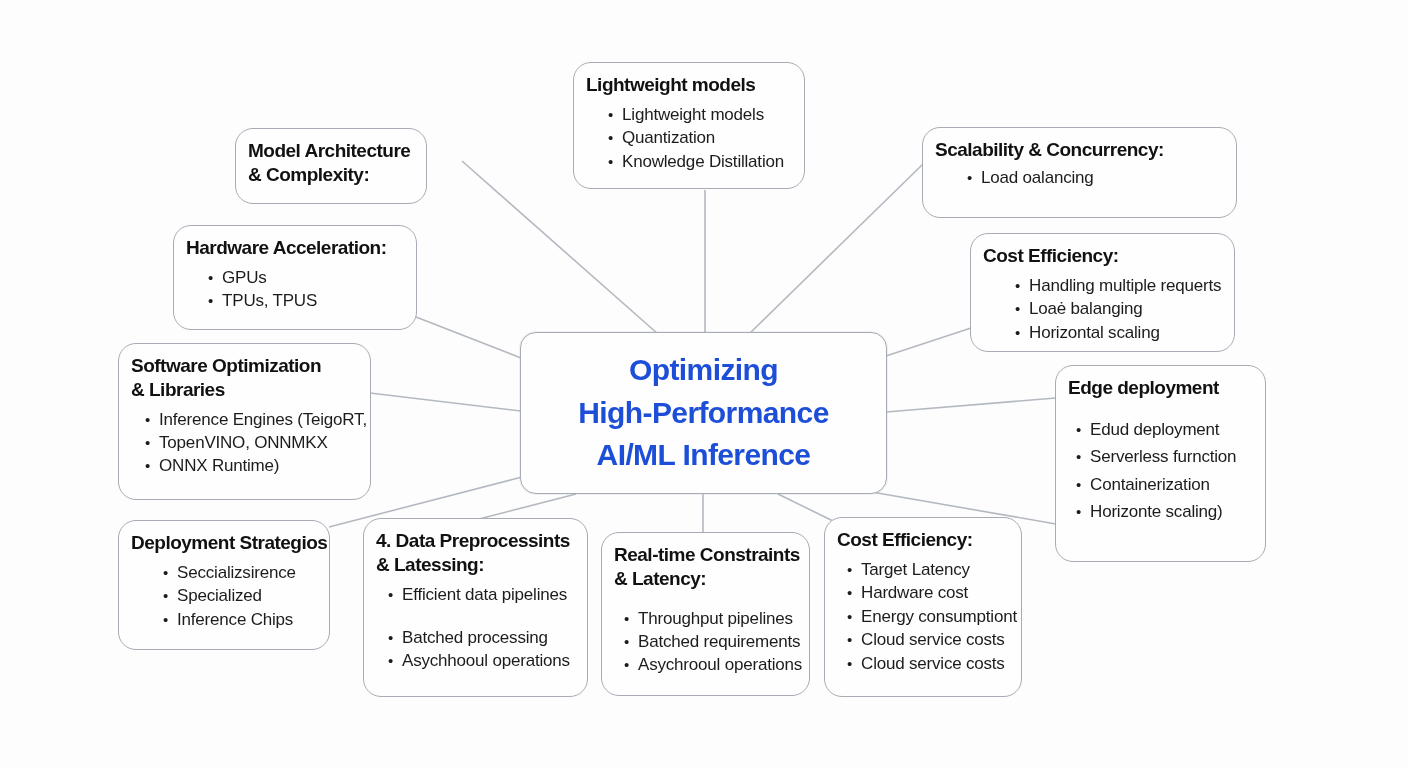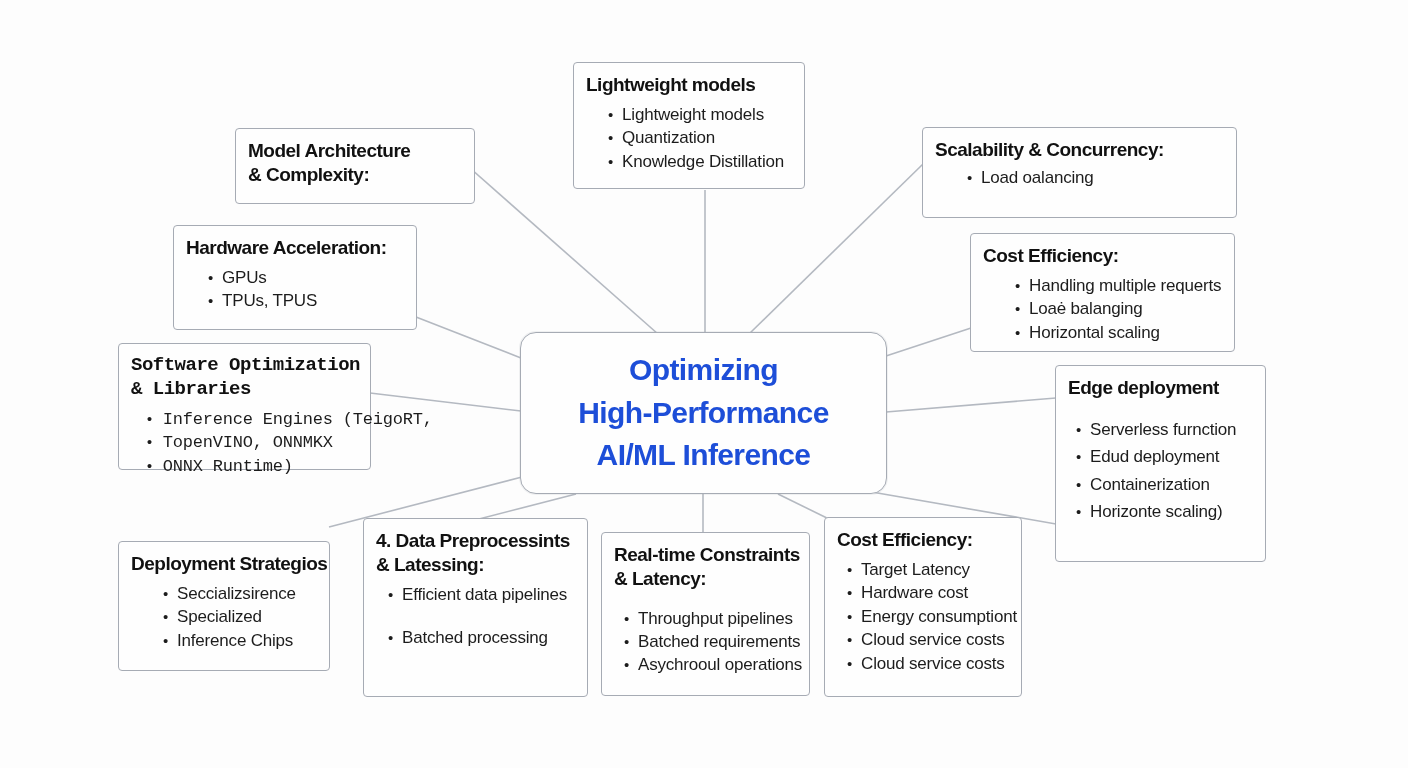--- a/index.html
+++ b/index.html
@@ -16,21 +16,21 @@
   svg.connectors{
     position:absolute;left:0;top:0;z-index:1;
   }
   svg.connectors line{
     stroke:#b4b9c1;stroke-width:1.6;
   }
   .node{
     position:absolute;z-index:2;
     background:#fefefe;
     border:1.6px solid #a6abb4;
-    border-radius:4px;
+    border-radius:18px;
     box-sizing:border-box;
     padding:10px 12px;
     color:#141414;
   }
   .node-title{
     font-weight:bold;
     font-size:19px;
     letter-spacing:-0.5px;
     line-height:1.25;
     white-space:pre;
@@ -100,59 +100,60 @@
 
   <div class="node" style="left:573px;top:62px;width:232px;height:127px;">
     <div class="node-title">Lightweight models</div>
     <ul class="bullets">
       <li><span>Lightweight models</span></li>
       <li><span>Quantization</span></li>
       <li><span>Knowledge Distillation</span></li>
     </ul>
   </div>
 
-  <div class="node" style="left:235px;top:128px;width:240px;height:76px;">
+  <div class="node" style="left:235px;top:128px;width:192px;height:76px;">
     <div class="node-title">Model Architecture
 &amp; Complexity:</div>
   </div>
 
   <div class="node" style="left:173px;top:225px;width:244px;height:105px;">
     <div class="node-title">Hardware Acceleration:</div>
     <ul class="bullets">
       <li><span>GPUs</span></li>
       <li><span>TPUs, TPUS</span></li>
     </ul>
   </div>
 
-  <div class="node" style="left:118px;top:343px;width:253px;height:127px;font-family:Liberation Mono, monospace;">
+  <div class="node" style="left:118px;top:343px;width:253px;height:157px;">
     <div class="node-title">Software Optimization
 &amp; Libraries</div>
     <ul class="bullets" style="padding-left:14px;">
       <li><span>Inference Engines (TeigoRT,</span></li>
       <li><span>TopenVINO, ONNMKX</span></li>
       <li><span>ONNX Runtime)</span></li>
     </ul>
   </div>
 
-  <div class="node indent-more" style="left:118px;top:520px;width:212px;height:130px;margin-top:21px;">
+  <div class="node indent-more" style="left:118px;top:520px;width:212px;height:130px;">
     <div class="node-title">Deployment Strategios</div>
     <ul class="bullets">
       <li><span>Seccializsirence</span></li>
       <li><span>Specialized</span></li>
       <li><span>Inference Chips</span></li>
     </ul>
   </div>
 
   <div class="node" style="left:363px;top:518px;width:225px;height:179px;">
     <div class="node-title">4. Data Preprocessints
 &amp; Latessing:</div>
     <ul class="bullets" style="padding-left:12px;">
       <li><span>Efficient data pipelines</span></li>
       <div class="spacer"></div>
       <li><span>Batched processing</span></li>
+      <li><span>Asychhooul operations</span></li>
     </ul>
   </div>
 
   <div class="node gap-title" style="left:601px;top:532px;width:209px;height:164px;">
     <div class="node-title">Real-time Constraints
 &amp; Latency:</div>
     <ul class="bullets" style="padding-left:10px;">
       <li><span>Throughput pipelines</span></li>
       <li><span>Batched requirements</span></li>
       <li><span>Asychrooul operations</span></li>
@@ -166,22 +167,22 @@
       <li><span>Hardware cost</span></li>
       <li><span>Energy consumptiont</span></li>
       <li><span>Cloud service costs</span></li>
       <li><span>Cloud service costs</span></li>
     </ul>
   </div>
 
   <div class="node gap-title loose" style="left:1055px;top:365px;width:211px;height:197px;">
     <div class="node-title">Edge deployment</div>
     <ul class="bullets" style="padding-left:8px;">
+      <li><span>Edud deployment</span></li>
       <li><span>Serverless furnction</span></li>
-      <li><span>Edud deployment</span></li>
       <li><span>Containerization</span></li>
       <li><span>Horizonte scaling)</span></li>
     </ul>
   </div>
 
   <div class="node indent-more" style="left:970px;top:233px;width:265px;height:119px;">
     <div class="node-title">Cost Efficiency:</div>
     <ul class="bullets">
       <li><span>Handling multiple requerts</span></li>
       <li><span>Loaė balanging</span></li>

